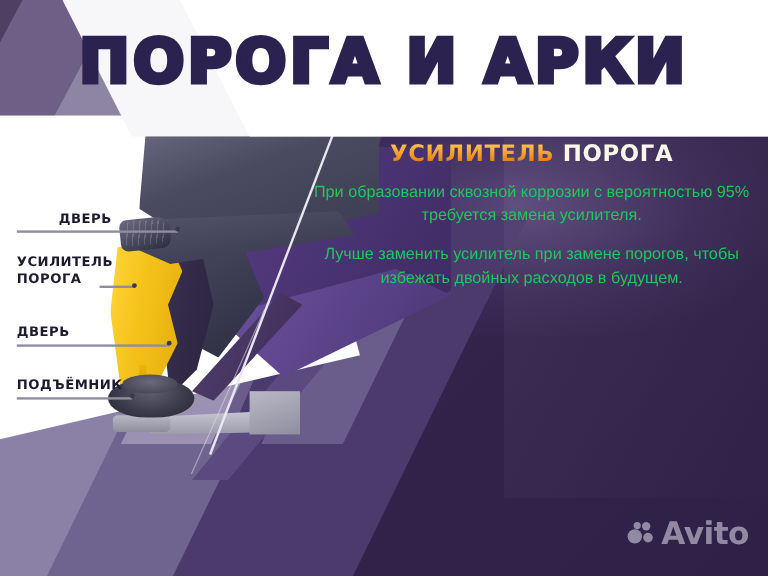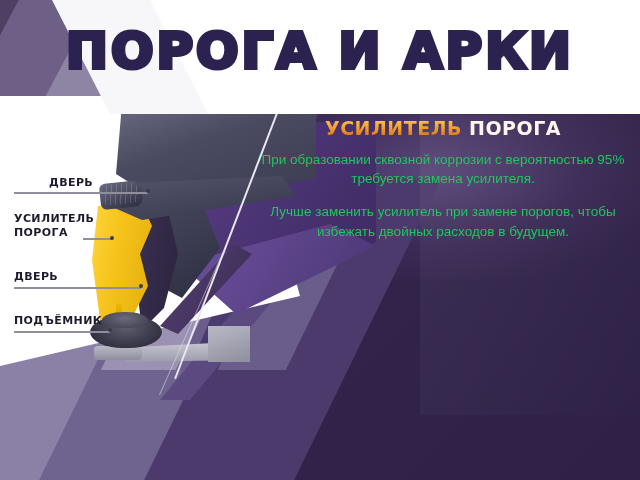--- a/index.html
+++ b/index.html
@@ -375,14 +375,23 @@
 
   <div class="copy">
     <div class="copy-heading">
       <span class="hl-a">УСИЛИТЕЛЬ</span>
       <span class="hl-b">ПОРОГА</span>
     </div>
     <p class="para">При образовании сквозной коррозии с вероятностью 95% требуется замена усилителя.</p>
     <p class="para last">Лучше заменить усилитель при замене порогов, чтобы избежать двойных расходов в будущем.</p>
   </div>
 
+  <div class="avito">
+    <span class="avito-dots">
+      <i class="d1"></i>
+        <i class="d2"></i>
+        <i class="d3"></i>
+        <i class="d4"></i>
+    </span>
+    <span class="avito-word">Avito</span>
+  </div>
 
 </div>
 
 </body></html>

